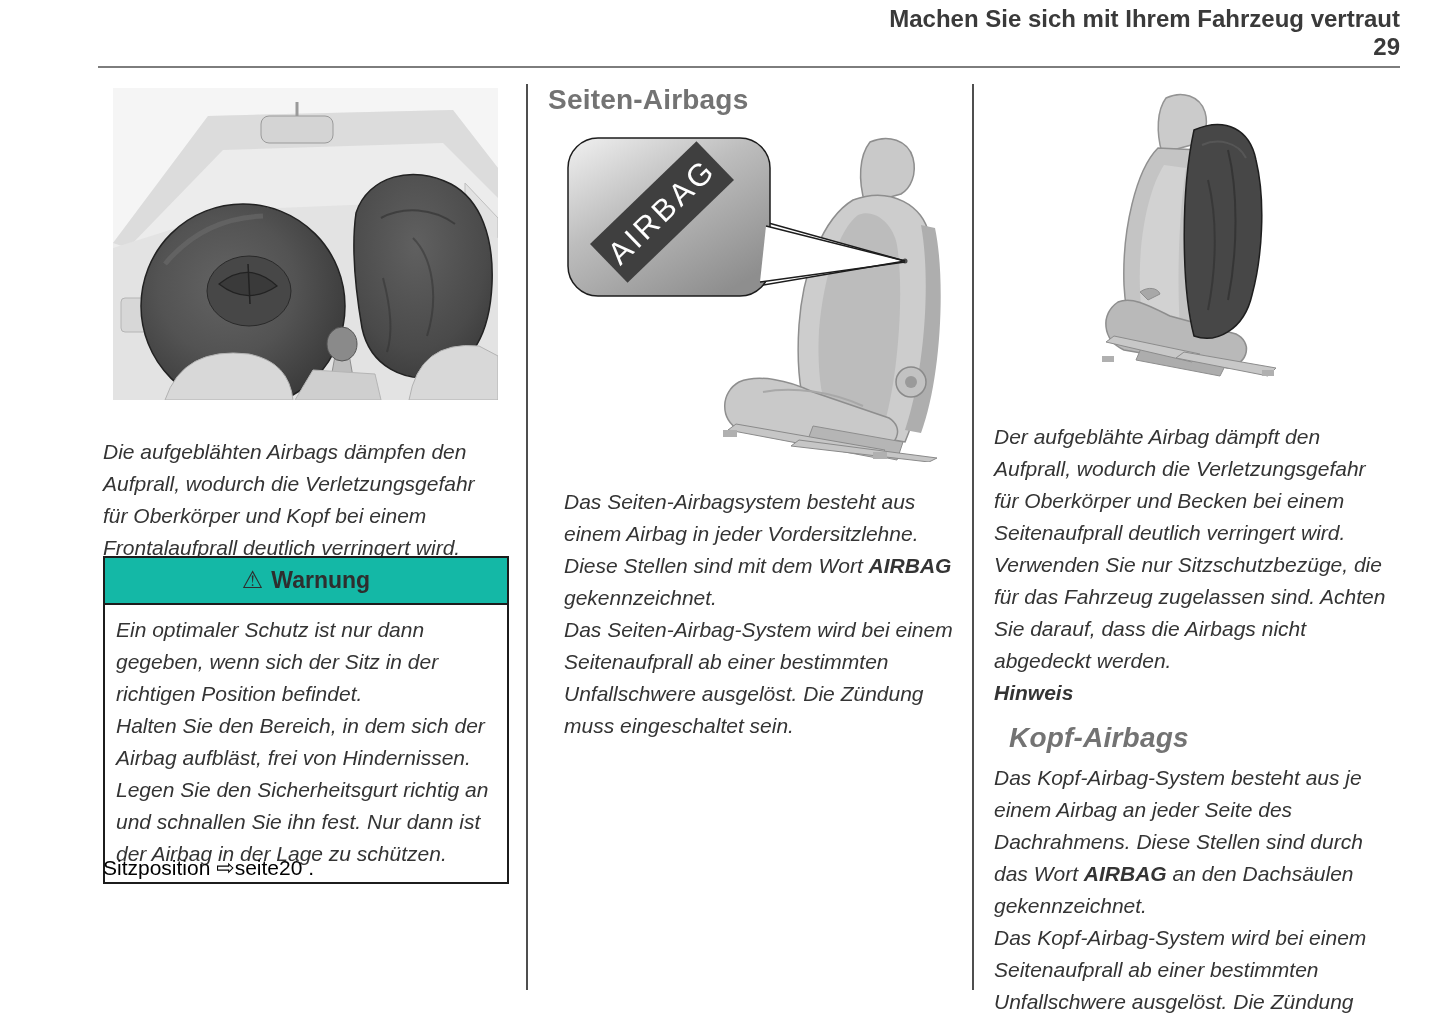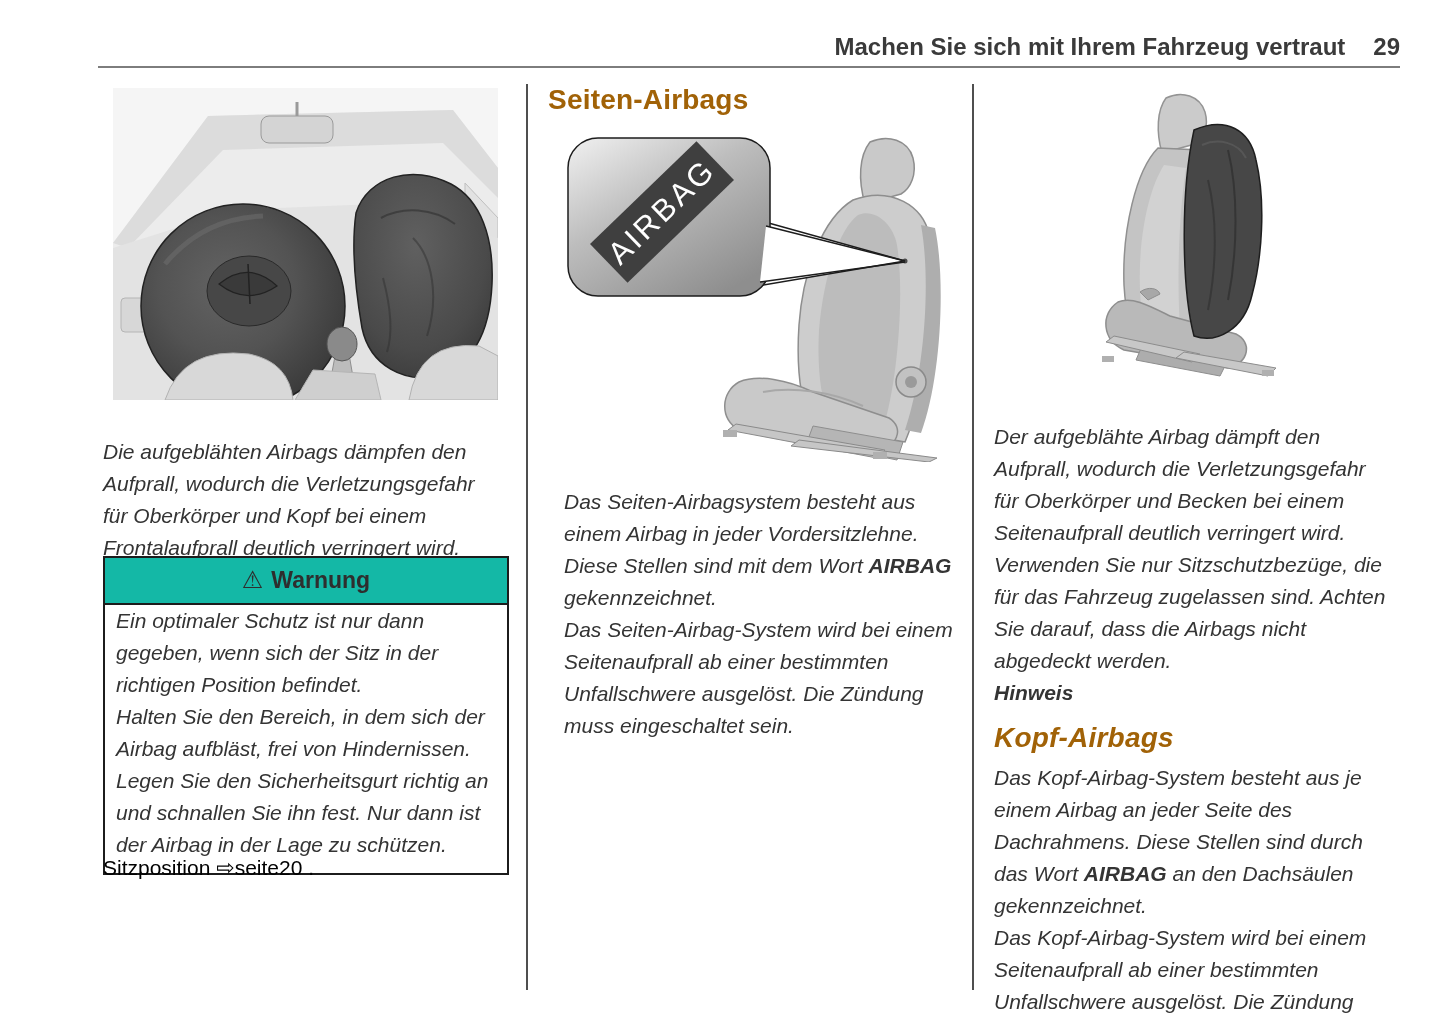--- a/index.html
+++ b/index.html
@@ -5,36 +5,36 @@
   html,body{margin:0;padding:0;}
   body{
     width:1445px;height:1018px;background:#ffffff;position:relative;
     font-family:"Liberation Sans", sans-serif;color:#333;overflow:hidden;
   }
   
   .hdr{
     position:absolute;left:98px;top:18px;width:1302px;height:50px;
     border-bottom:2px solid #7d7d7d;box-sizing:border-box;
     display:flex;align-items:flex-end;justify-content:flex-end;
-    padding-bottom:5px;font-weight:bold;font-size:24px;color:#3a3a3a;
+    padding-bottom:5px;font-weight:bold;font-size:24px;color:#3a3a3a;flex-direction:column;
   }
   .hdr .pgnum{margin-left:28px;}
   
   .vdiv{position:absolute;top:84px;height:906px;width:2px;background:#4f4f4f;}
   .vdiv1{left:526px;} .vdiv2{left:972px;}
   
   p{margin:0;}
   .body-text{font-size:21px;line-height:32px;color:#343434;font-style:italic;}
-  .h2{font-weight:bold;font-size:28px;color:#a16207;letter-spacing:0.2px;}
+  .h2{font-weight:bold;font-size:28px;color:#737373;letter-spacing:0.2px;}
   .abs{position:absolute;}
   
   .warn{position:absolute;left:103px;top:556px;width:406px;border:2px solid #1c1c1c;box-sizing:border-box;background:#fff;}
   .warn-hdr{background:#14b8a6;border-bottom:2px solid #1c1c1c;text-align:center;font-weight:bold;font-size:23px;color:#2e2e2e;padding:8px 0 9px;}
   .warn-hdr .tri{font-weight:normal;font-size:24px;margin-right:8px;}
-  .warn-body{padding:0 11px 12px;}
+  .warn-body{padding:9px 11px 12px;}
   .ref-line{font-size:21px;color:#000000;}
   .ref-line .arrow{font-size:22px;}
   b{font-weight:bold;}
   svg{display:block;}
 </style>
 </head>
 <body>
 
 <div class="hdr">
   <span>Machen Sie sich mit Ihrem Fahrzeug vertraut</span>
@@ -168,18 +168,18 @@
   <path d="M116,40 C148,26 172,40 178,70 C188,112 184,168 174,205 C166,240 138,254 116,246 C104,200 102,105 116,40 Z" fill="#474747" stroke="#1e1e1e" stroke-width="1.5"></path>
   <path d="M150,60 C160,100 160,160 150,210" fill="none" stroke="#2e2e2e" stroke-width="2" opacity="0.7"></path>
   <path d="M130,90 C140,130 138,180 130,220" fill="none" stroke="#2e2e2e" stroke-width="2" opacity="0.6"></path>
   <path d="M124,55 C140,48 160,52 168,68" fill="none" stroke="#5a5a5a" stroke-width="2" opacity="0.8"></path>
 </svg>
 
 <div class="abs body-text" style="left:994px;top:421px;width:398px;">
   <p>Der aufgeblähte Airbag dämpft den Aufprall, wodurch die Verletzungsgefahr für Oberkörper und Becken bei einem Seitenaufprall deutlich verringert wird.</p>
   <p>Verwenden Sie nur Sitzschutzbezüge, die für das Fahrzeug zugelassen sind. Achten Sie darauf, dass die Airbags nicht abgedeckt werden.</p>
   <p style="font-weight:bold;">Hinweis</p>
-  <h2 class="h2" style="margin:13px 0 8px;">Kopf-Airbags</h2>
+  <h2 class="h2" style="margin:13px 15px 8px;">Kopf-Airbags</h2>
   <p>
     <span>Das Kopf-Airbag-System besteht aus je einem Airbag an jeder Seite des Dachrahmens. Diese Stellen sind durch das Wort </span><b>AIRBAG</b><span> an den Dachsäulen gekennzeichnet.</span>
   </p>
   <p>Das Kopf-Airbag-System wird bei einem Seitenaufprall ab einer bestimmten Unfallschwere ausgelöst. Die Zündung muss eingeschaltet sein.</p>
 </div>
 
 </body></html>

